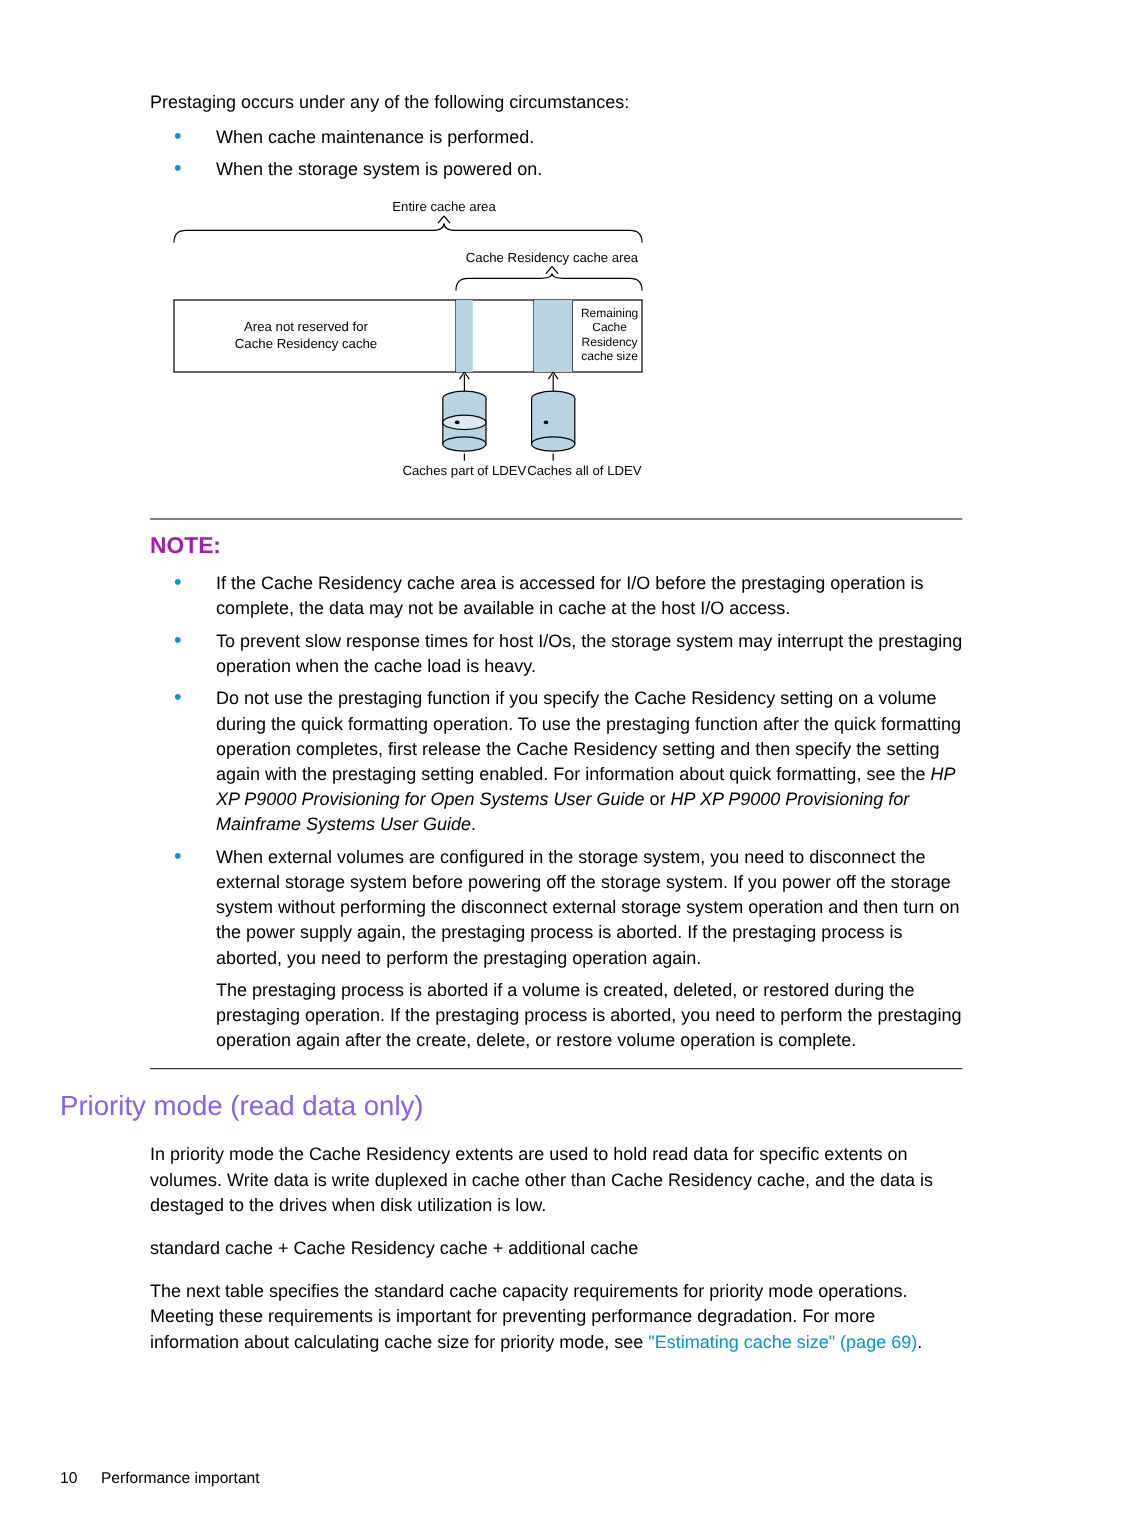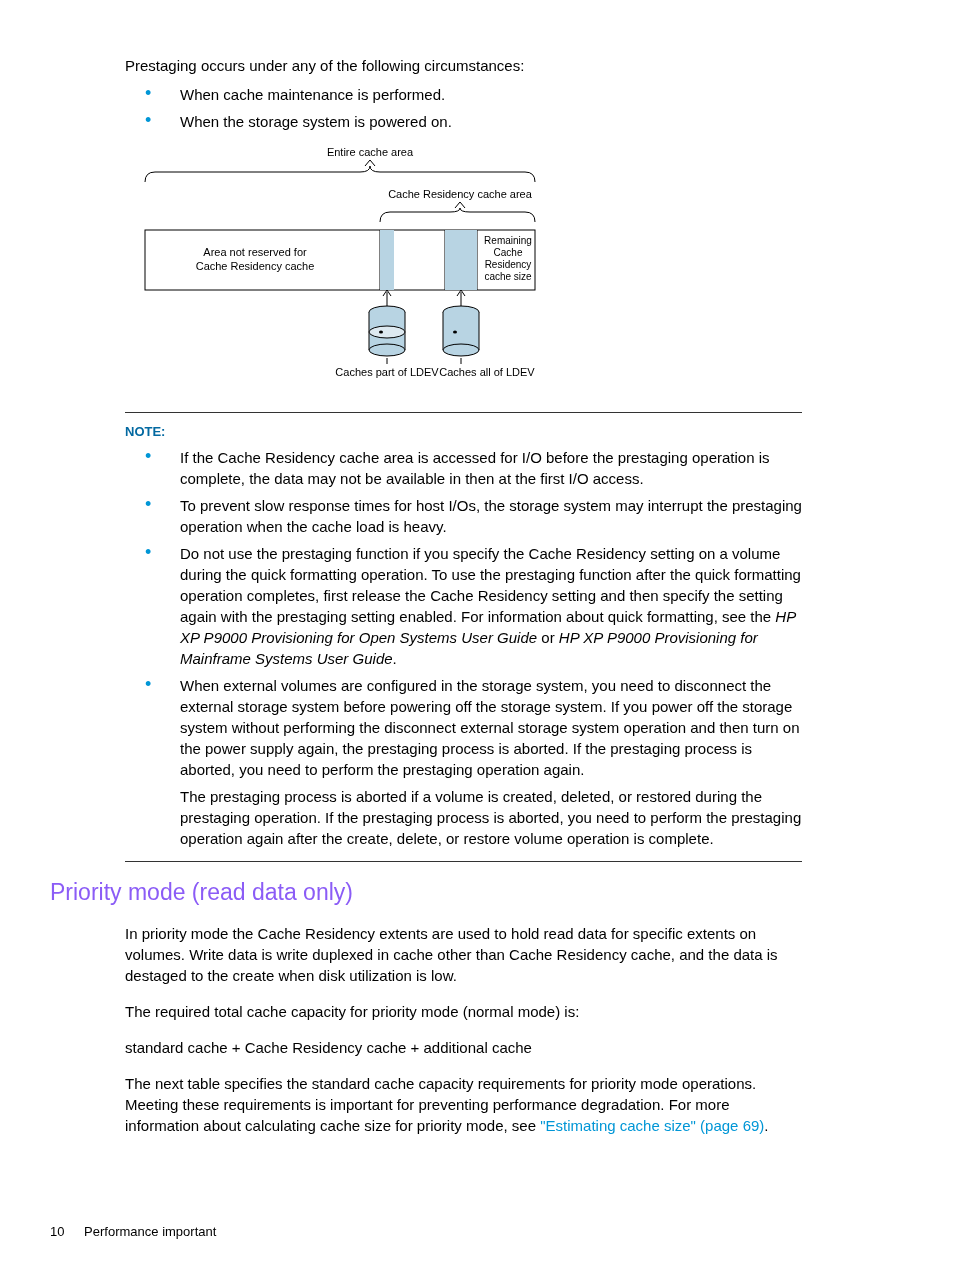--- a/index.html
+++ b/index.html
@@ -9,21 +9,21 @@
     line-height: 1.4;
     color: #000;
     margin: 0;
     padding: 0;
     background: #fff;
   }
   .page {
     width: 882px;
     min-height: 1271px;
     box-sizing: border-box;
-    padding: 40px 80px 40px 50px;
+    padding: 60px 80px 40px 50px;
     position: relative;
   }
   .body-text {
     margin-left: 75px;
     margin-bottom: 8px;
   }
   ul.bullets {
     list-style: none;
     padding: 0;
     margin: 0 0 12px 95px;
@@ -47,23 +47,23 @@
     font-size: 15px;
     margin-left: 75px;
     margin-bottom: 6px;
     margin-top: 18px;
   }
   .figure-img {
     margin-left: 75px;
     margin-bottom: 18px;
   }
   .note-heading {
-    color: #0369a1;
+    color: #a21caf;
     font-weight: bold;
-    font-size: 13px;
+    font-size: 19px;
     margin-left: 75px;
     margin-top: 10px;
     margin-bottom: 6px;
   }
   .hr {
     border: none;
     border-top: 1px solid #333;
     margin: 6px 0 6px 75px;
   }
   .note-followup {
@@ -161,37 +161,36 @@
       <text x="362" y="232" font-size="11" text-anchor="middle">Caches all of LDEV</text>
       <line x1="262" y1="220" x2="262" y2="214" stroke="#000"></line>
       <line x1="336" y1="220" x2="336" y2="214" stroke="#000"></line>
     </svg>
   </div>
 
   <hr class="hr">
   <div class="note-heading">NOTE:</div>
 
   <ul class="bullets">
-    <li>If the Cache Residency cache area is accessed for I/O before the prestaging operation is complete, the data may not be available in then at the first I/O access.</li>
+    <li>If the Cache Residency cache area is accessed for I/O before the prestaging operation is complete, the data may not be available in cache at the host I/O access.</li>
     <li>To prevent slow response times for host I/Os, the storage system may interrupt the prestaging operation when the cache load is heavy.</li>
     <li>
       <span>Do not use the prestaging function if you specify the Cache Residency setting on a volume during the quick formatting operation. To use the prestaging function after the quick formatting operation completes, first release the Cache Residency setting and then specify the setting again with the prestaging setting enabled. For information about quick formatting, see the </span><span class="italic">HP XP P9000 Provisioning for Open Systems User Guide</span><span> or </span><span class="italic">HP XP P9000 Provisioning for Mainframe Systems User Guide</span><span>.</span>
     </li>
     <li>
       <span>When external volumes are configured in the storage system, you need to disconnect the external storage system before powering off the storage system. If you power off the storage system without performing the disconnect external storage system operation and then turn on the power supply again, the prestaging process is aborted. If the prestaging process is aborted, you need to perform the prestaging operation again.</span>
       <p class="note-followup" style="margin-left:0;">The prestaging process is aborted if a volume is created, deleted, or restored during the prestaging operation. If the prestaging process is aborted, you need to perform the prestaging operation again after the create, delete, or restore volume operation is complete.</p>
     </li>
   </ul>
 
   <hr class="hr">
 
   <h2 class="section">Priority mode (read data only)</h2>
 
-  <p class="body-text">In priority mode the Cache Residency extents are used to hold read data for specific extents on volumes. Write data is write duplexed in cache other than Cache Residency cache, and the data is destaged to the create when disk utilization is low.</p>
-  <p class="body-text">The required total cache capacity for priority mode (normal mode) is:</p>
+  <p class="body-text">In priority mode the Cache Residency extents are used to hold read data for specific extents on volumes. Write data is write duplexed in cache other than Cache Residency cache, and the data is destaged to the drives when disk utilization is low.</p>
   <p class="body-text">standard cache + Cache Residency cache + additional cache</p>
   <p class="body-text">
     <span>The next table specifies the standard cache capacity requirements for priority mode operations. Meeting these requirements is important for preventing performance degradation. For more information about calculating cache size for priority mode, see </span><a href="#" class="link">"Estimating cache size" (page 69)</a><span>.</span>
   </p>
 
   <div class="footer">
     <span class="page-num">10</span>
     <span>Performance important</span>
   </div>
 

